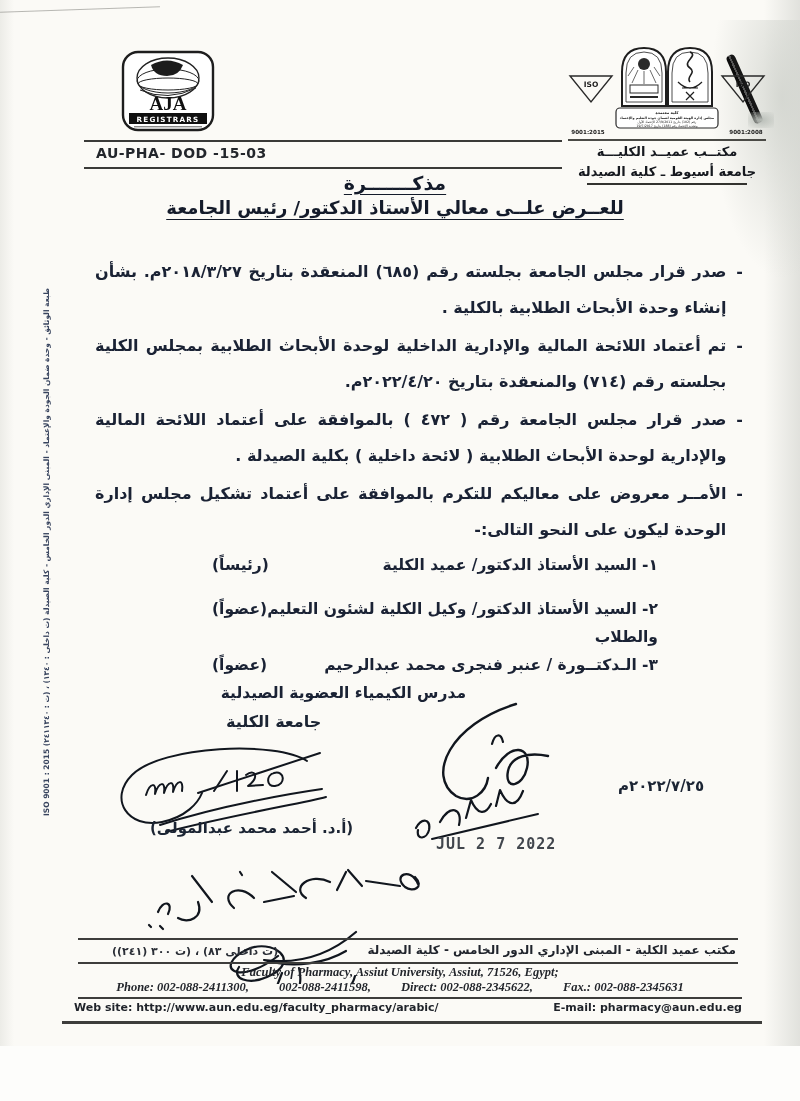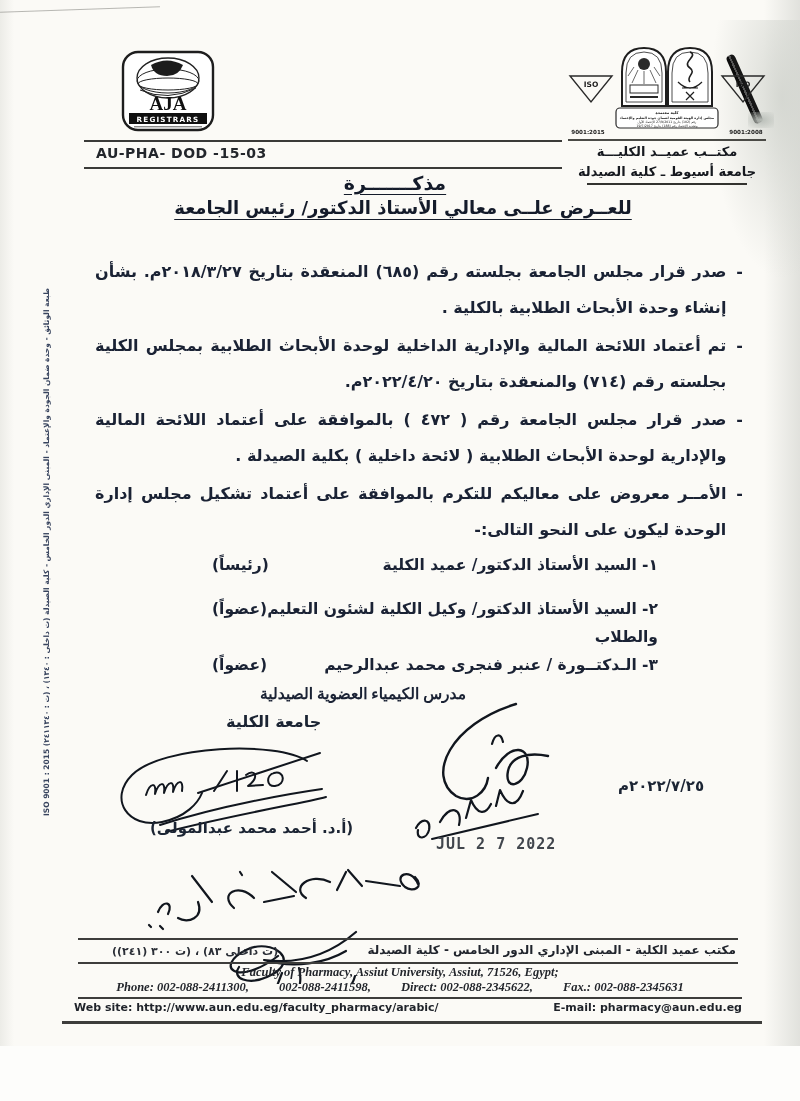--- a/index.html
+++ b/index.html
@@ -29,33 +29,33 @@
     color:#23262b;letter-spacing:.5px;}
 
   .emblem{position:absolute;left:562px;top:40px;width:210px;text-align:center;}
   .emblem .uni-name{font-size:13px;font-weight:bold;color:#16191f;direction:rtl;line-height:1.55;}
   .emblem .uni-underline{width:160px;height:1.5px;background:#33332f;margin:1px auto 0;}
   .emblem-topline{position:absolute;left:568px;top:139px;width:198px;height:1.5px;background:#4a4a46;}
 
   .memo-title{position:absolute;left:0;top:172px;width:790px;text-align:center;
     font-size:19px;font-weight:bold;text-decoration:underline;text-underline-offset:4px;color:#141b2a;}
   .memo-sub{position:absolute;left:0;top:197px;width:790px;text-align:center;direction:rtl;
-    font-size:18px;font-weight:bold;text-decoration:underline;text-underline-offset:5px;color:#141b2a;padding-left:8px;}
+    font-size:18px;font-weight:bold;text-decoration:underline;text-underline-offset:5px;color:#141b2a;}
 
   .bullets{position:absolute;left:95px;top:254px;width:648px;direction:rtl;}
   .bullet{display:flex;gap:10px;font-size:16px;font-weight:bold;line-height:2.28;
     color:#1a2234;margin-bottom:1px;}
   .bullet .dash{flex:0 0 auto;}
   .bullet .btext{flex:1;text-align:justify;text-align-last:right;}
 
   .board{position:absolute;right:142px;left:212px;top:552px;direction:rtl;
     font-size:15.5px;font-weight:bold;color:#1a2234;line-height:1.8;}
   .brow{display:flex;justify-content:space-between;}
   .brow.first{margin-bottom:16px;}
-  .bextra{padding-right:192px;text-align:right;font-family:Liberation Serif, serif;}
+  .bextra{padding-right:192px;text-align:right;}
 
   .sig-title{position:absolute;left:226px;top:712px;font-size:16px;font-weight:bold;direction:rtl;}
   .sig-name{position:absolute;left:150px;top:819px;font-size:15px;font-weight:bold;direction:rtl;}
   .date-ar{position:absolute;left:618px;top:777px;font-size:15px;font-weight:bold;direction:rtl;}
   .stamp{position:absolute;left:436px;top:835px;font-family:"DejaVu Sans Mono",monospace;
     font-size:15px;font-weight:bold;color:#41464d;letter-spacing:1px;}
 
   .f-rule{position:absolute;height:2px;background:#3d3d3b;}
   .f-office{position:absolute;right:64px;top:943px;font-size:12px;font-weight:bold;direction:rtl;color:#20242c;}
   .f-phone-int{position:absolute;left:112px;top:945px;font-size:11px;font-weight:bold;direction:rtl;color:#2a2e36;}

